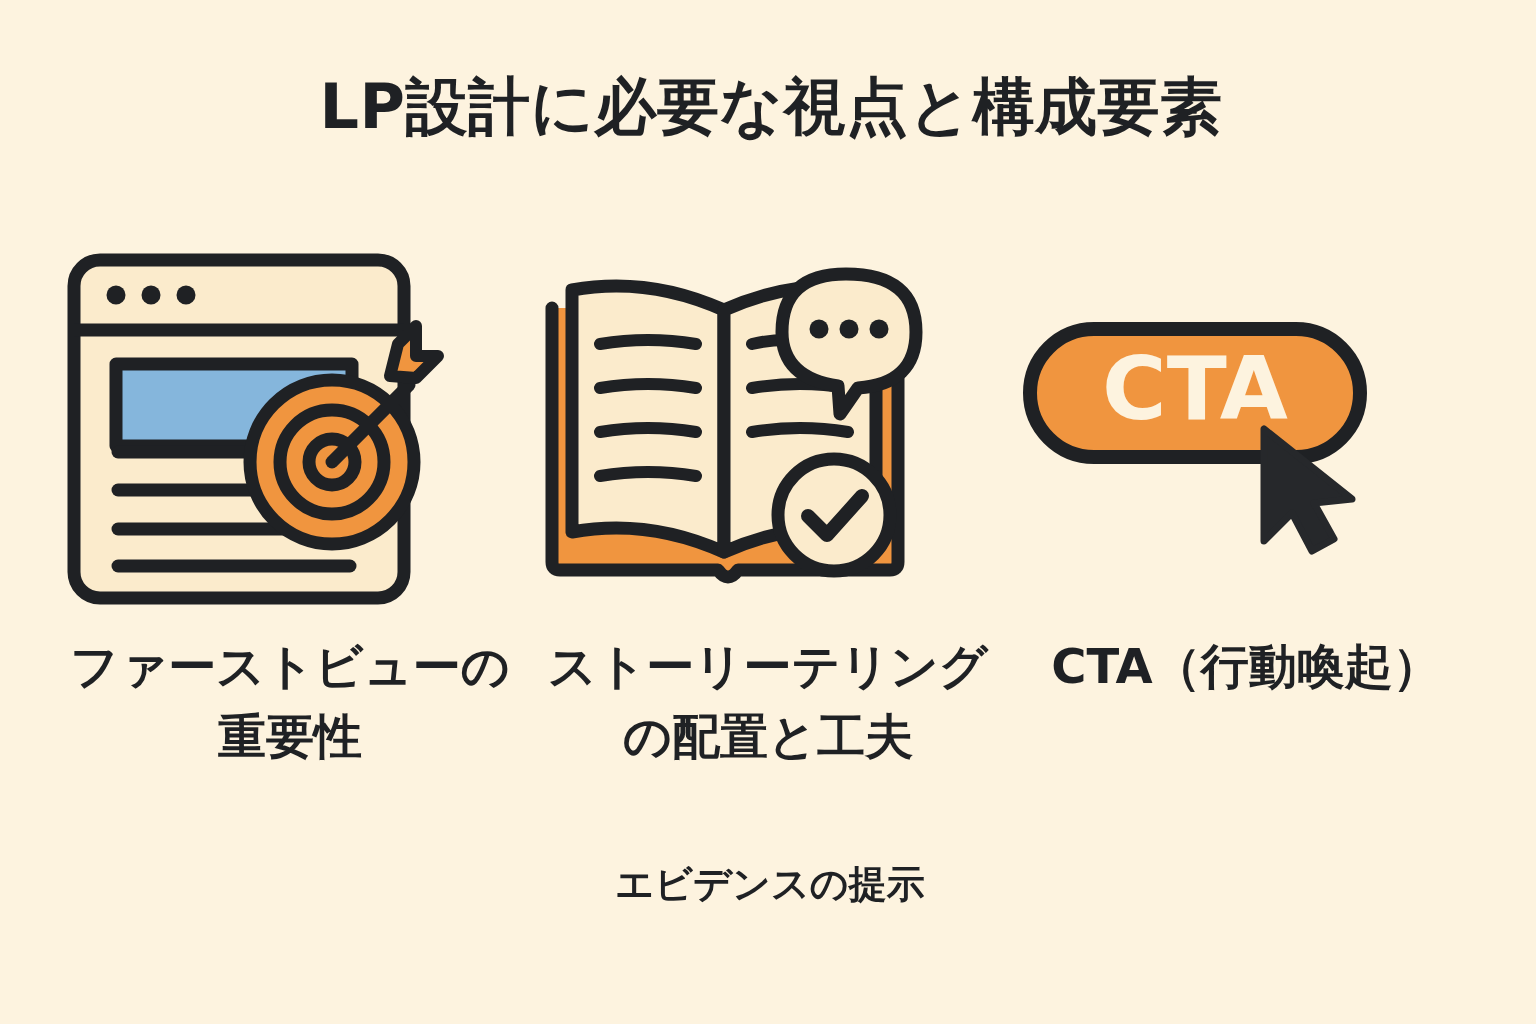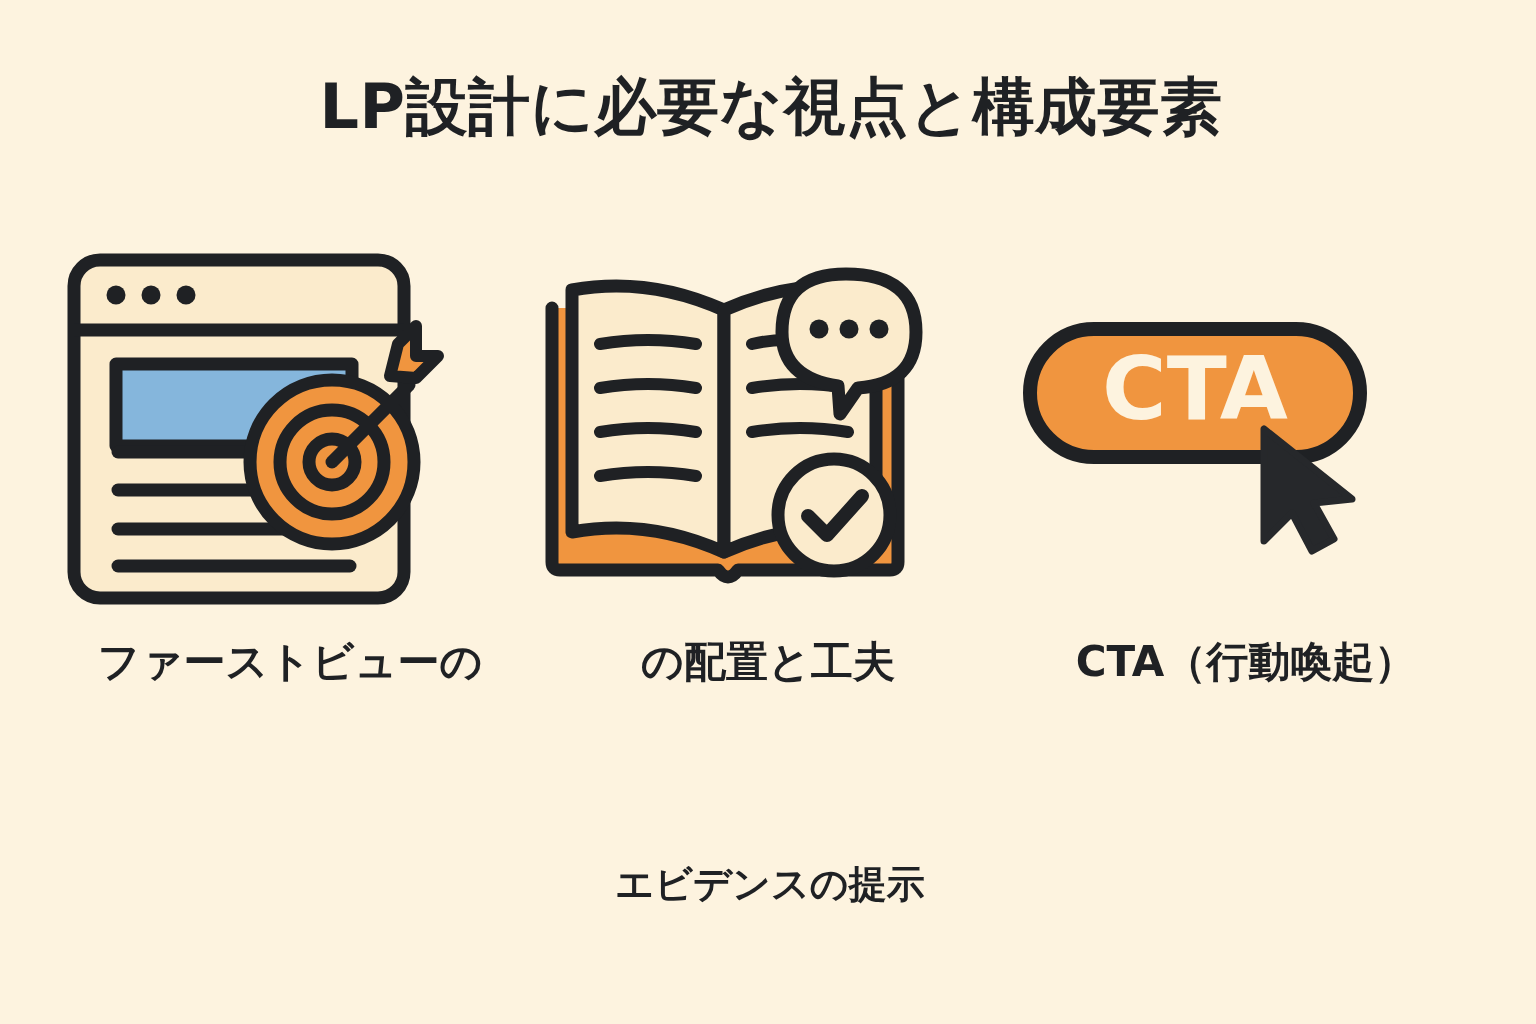--- a/index.html
+++ b/index.html
@@ -57,21 +57,21 @@
     height: 390px;
     display: flex;
     align-items: center;
   }
 
   .icon-stage svg { display: block; overflow: visible; }
 
   .caption {
     margin-top: 6px;
     text-align: center;
-    font-size: 42px;
+    font-size: 48px;
     font-weight: 700;
     line-height: 1.45;
     color: #1F2124;
     white-space: nowrap;
   }
   .caption .line { display: block; }
 
   
   .footer-note {
     position: absolute;
@@ -123,20 +123,21 @@
         </g>
 
         <g>
           <line x1="272" y1="216" x2="349" y2="139" stroke="#1F2124" stroke-width="13" stroke-linecap="round"></line>
           <path d="M 338 98 L 356 80 L 356 110 L 378 110 L 356 132 L 330 130 Z" fill="#F0953F" stroke="#1F2124" stroke-width="12" stroke-linejoin="round"></path>
         </g>
       </svg>
     </div>
     <div class="caption">
       <span class="line">ファーストビューの</span>
+      <span class="line">重要性</span>
     </div>
   </div>
 
   <div class="column">
     <div class="icon-stage">
       <svg width="380" height="330" viewBox="0 0 380 330" aria-hidden="true">
 
         <g>
           <path d="M 14 42 L 14 296 Q 14 304 22 304 L 180 304 Q 190 318 200 304 L 352 304 Q 360 304 360 296 L 360 42" fill="#F0953F" stroke="#1F2124" stroke-width="13" stroke-linejoin="round" stroke-linecap="round"></path>
         </g>
@@ -164,20 +165,21 @@
           <circle cx="341" cy="63" r="9.5" fill="#1F2124"></circle>
         </g>
 
         <g>
           <circle cx="296" cy="249" r="56" fill="#FBEBCC" stroke="#1F2124" stroke-width="13"></circle>
           <path d="M 270 250 L 289 269 L 324 230" fill="none" stroke="#1F2124" stroke-width="14" stroke-linecap="round" stroke-linejoin="round"></path>
         </g>
       </svg>
     </div>
     <div class="caption">
+      <span class="line">ストーリーテリング</span>
       <span class="line">の配置と工夫</span>
     </div>
   </div>
 
   <div class="column">
     <div class="icon-stage">
       <svg width="380" height="240" viewBox="0 0 380 240" aria-hidden="true">
 
         <g>
           <rect x="14" y="18" width="330" height="128" rx="64" ry="64" fill="#F0953F" stroke="#1F2124" stroke-width="14"></rect>

